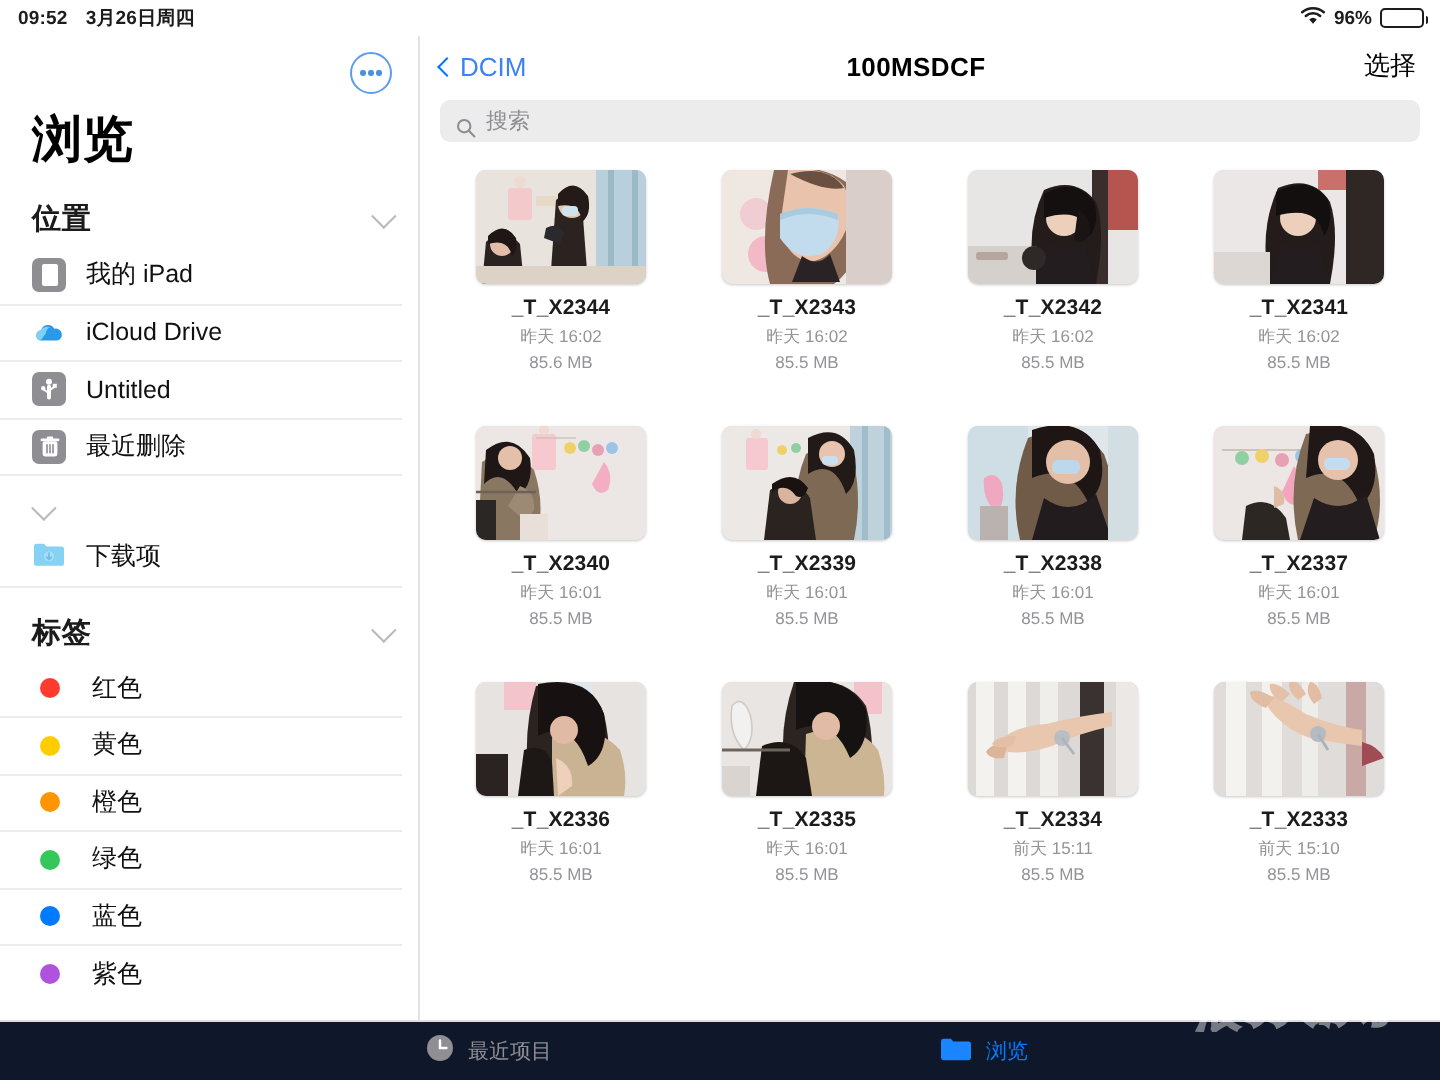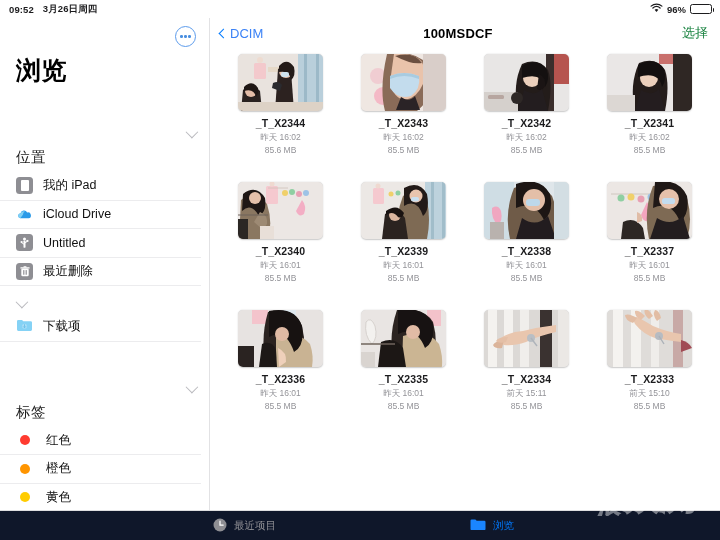--- a/index.html
+++ b/index.html
@@ -97,25 +97,24 @@
     line-height: 30px;
   }
 
   .sb-group-head {
     display: flex;
     align-items: center;
     padding: 5px 14px 5px 16px;
   }
   .sb-group-title {
     font-size: 14.5px;
-    font-weight: normal;
+    font-weight: bold;
     color: #1b1b1b;
     flex: 1 1 auto;
     letter-spacing: 0.4px;
-    margin-top: 48px;
   }
   .chev {
     width: 9px; height: 9px;
     border-right: 1.4px solid #b9b9bd;
     border-bottom: 1.4px solid #b9b9bd;
     transform: rotate(45deg) translateY(-2px);
   }
 
   .sb-row {
     display: flex;
@@ -196,21 +195,21 @@
     left: 0; right: 14px;
     text-align: center;
     font-size: 13px;
     font-weight: bold;
     color: #000;
     letter-spacing: 0.2px;
     pointer-events: none;
   }
   .nav-action {
     margin-left: auto;
-    color: #15803d;
+    color: #000000;
     font-size: 13px;
     position: relative;
     z-index: 2;
   }
 
   .searchwrap { padding: 2px 10px 8px 10px; }
   .searchbar {
     height: 21px;
     background: #ececed;
     border-radius: 5px;
@@ -390,26 +389,26 @@
         <div class="sb-group-head" style="margin-top:8px">
           <span class="sb-group-title">标签</span>
           <span class="chev"></span>
         </div>
 
         <div class="sb-row tag-row">
           <span class="dot" style="background:#FF3B30"></span>
           <span class="sb-row-label">红色</span>
         </div>
         <div class="sb-row tag-row">
+          <span class="dot" style="background:#FFCC00"></span>
+          <span class="sb-row-label">黄色</span>
+        </div>
+        <div class="sb-row tag-row">
           <span class="dot" style="background:#FF9500"></span>
           <span class="sb-row-label">橙色</span>
-        </div>
-        <div class="sb-row tag-row">
-          <span class="dot" style="background:#FFCC00"></span>
-          <span class="sb-row-label">黄色</span>
         </div>
         <div class="sb-row tag-row">
           <span class="dot" style="background:#34C759"></span>
           <span class="sb-row-label">绿色</span>
         </div>
         <div class="sb-row tag-row">
           <span class="dot" style="background:#007AFF"></span>
           <span class="sb-row-label">蓝色</span>
         </div>
         <div class="sb-row tag-row" style="border-bottom:none">
@@ -423,20 +422,31 @@
 
       <div class="navbar">
         <div class="nav-back">
           <span class="bchev"></span>
           <span>DCIM</span>
         </div>
         <div class="nav-title">100MSDCF</div>
         <div class="nav-action">选择</div>
       </div>
 
+      <div class="searchwrap">
+        <div class="searchbar">
+          <span class="search-ico">
+            <svg width="10" height="10" viewBox="0 0 10 10">
+              <circle cx="4.1" cy="4.1" r="3.1" stroke="#8d8d92" stroke-width="1.05" fill="none"></circle>
+              <path d="M6.4 6.4 L9.2 9.2" stroke="#8d8d92" stroke-width="1.05" stroke-linecap="round"></path>
+            </svg>
+          </span>
+          <span class="search-ph">搜索</span>
+        </div>
+      </div>
 
       <div class="grid-scroll">
         <div class="grid">
 
           <div class="cell">
             <div class="thumb">
               <svg viewBox="0 0 85 57" preserveAspectRatio="none">
                 <rect width="85" height="57" fill="#e9e3de"></rect>
                 <rect x="60" y="0" width="25" height="57" fill="#b9cfdb"></rect>
                 <rect x="66" y="0" width="3" height="57" fill="#9cb9c8"></rect>

